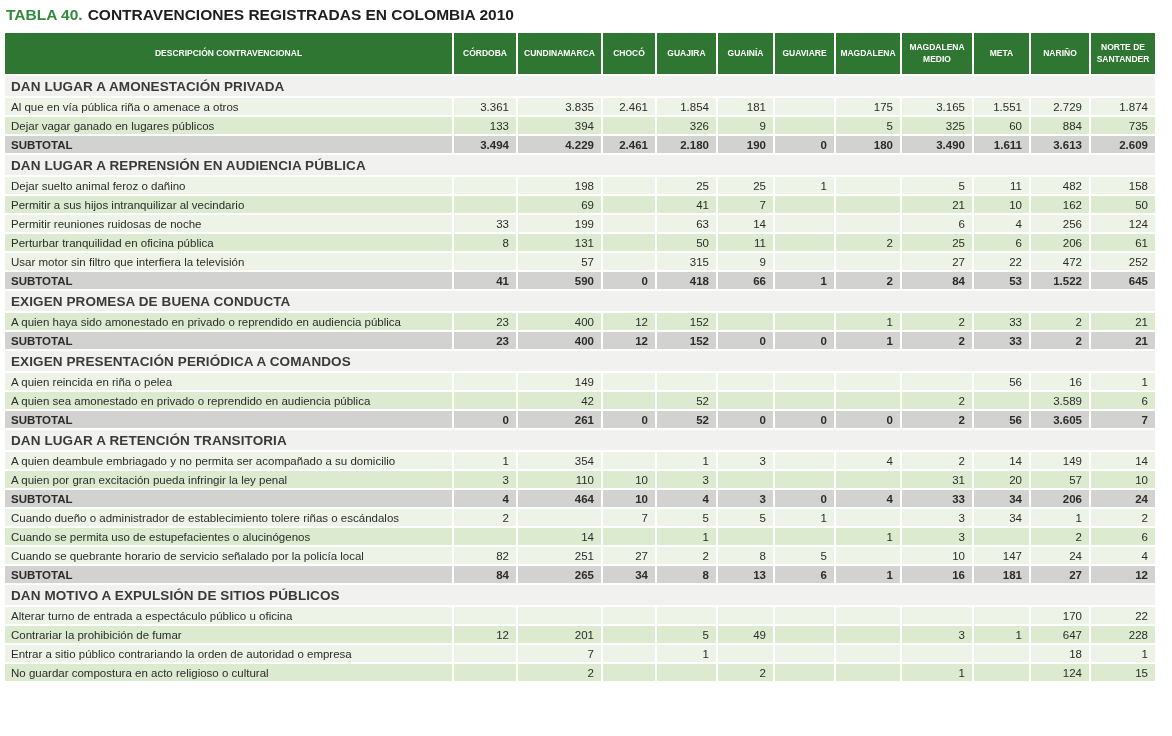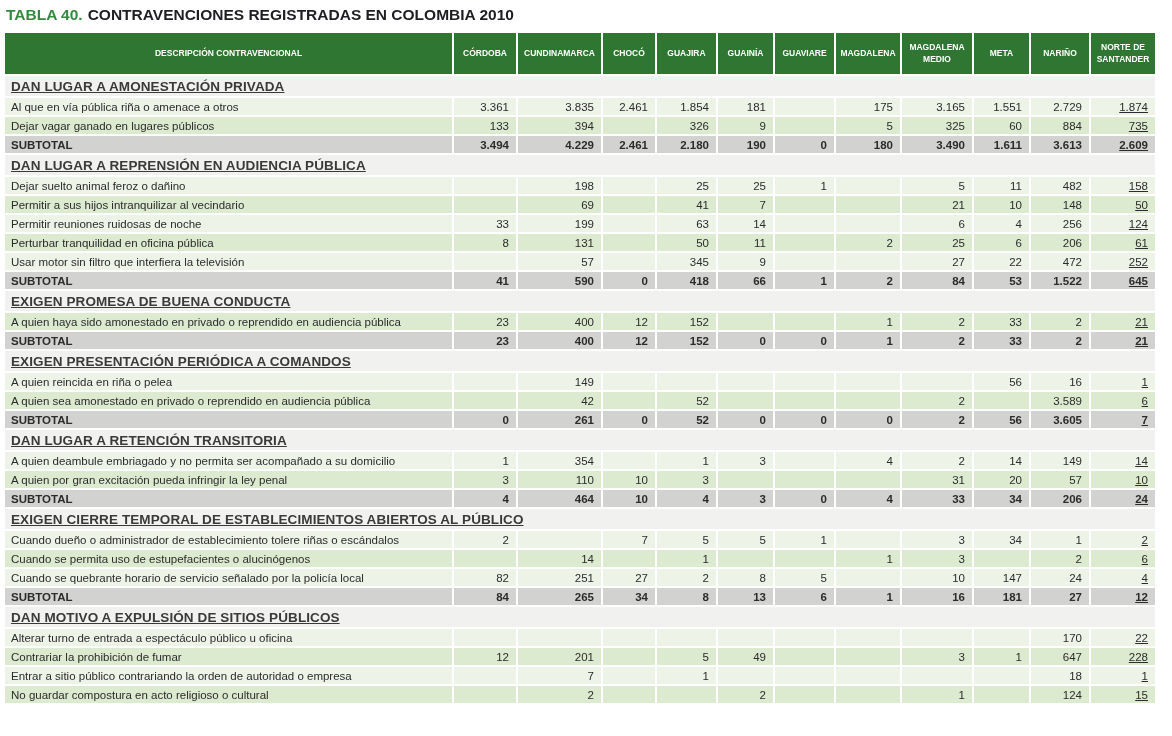--- a/index.html
+++ b/index.html
@@ -6,21 +6,21 @@
   body{width:1172px;font-family:"Liberation Sans",sans-serif;-webkit-font-smoothing:antialiased;}
   .page{padding:3px 21px 0 5px;}
   h1{font-size:15.5px;font-weight:bold;color:#1d1d22;margin:3px 0 9px 1px;font-family:"Liberation Sans",sans-serif;}
   h1 .t-green{color:var(--title_green);margin-right:5px;}
   table{border-collapse:separate;border-spacing:0;width:942px;table-layout:fixed;}
   th{background:var(--header_green);color:#fff;font-size:8.5px;font-weight:bold;text-align:center;
      vertical-align:middle;height:37px;padding:2px 1px;border-right:2px solid #fff;line-height:1.3;}
   th:last-child{border-right:none;margin-top:28px;}
   td{font-size:11.5px;color:#2c2c2c;height:13px;padding:2px 7px 2px 6px;border-right:2px solid #fff;
      border-top:2px solid #fff;vertical-align:middle;white-space:nowrap;overflow:hidden;}
-  td:last-child{border-right:none;text-decoration:underline;}
+  td:last-child{border-right:none;}
   td.num{text-align:right;}
   tr.pale td{background:var(--row_pale);}
   tr.green td{background:var(--row_green);}
   tr.subtotal td{background:var(--subtotal_gray);font-weight:bold;}
   tr.section td{background:var(--section_bg);font-weight:bold;font-size:13.5px;color:#3a3a3a;
      padding:3px 6px 2px 6px;letter-spacing:0.1px;}
 </style>
 </head>
 <body>
 
@@ -125,21 +125,21 @@
           <td>Permitir a sus hijos intranquilizar al vecindario</td>
           <td class="num"></td>
           <td class="num">69</td>
           <td class="num"></td>
           <td class="num">41</td>
           <td class="num">7</td>
           <td class="num"></td>
           <td class="num"></td>
           <td class="num">21</td>
           <td class="num">10</td>
-          <td class="num">148</td>
+          <td class="num">162</td>
           <td class="num">50</td>
         </tr>
         <tr class="pale">
           <td>Permitir reuniones ruidosas de noche</td>
           <td class="num">33</td>
           <td class="num">199</td>
           <td class="num"></td>
           <td class="num">63</td>
           <td class="num">14</td>
           <td class="num"></td>
@@ -161,21 +161,21 @@
           <td class="num">25</td>
           <td class="num">6</td>
           <td class="num">206</td>
           <td class="num">61</td>
         </tr>
         <tr class="pale">
           <td>Usar motor sin filtro que interfiera la televisión</td>
           <td class="num"></td>
           <td class="num">57</td>
           <td class="num"></td>
-          <td class="num">345</td>
+          <td class="num">315</td>
           <td class="num">9</td>
           <td class="num"></td>
           <td class="num"></td>
           <td class="num">27</td>
           <td class="num">22</td>
           <td class="num">472</td>
           <td class="num">252</td>
         </tr>
         <tr class="subtotal">
           <td>SUBTOTAL</td>
@@ -304,23 +304,20 @@
           <td class="num">464</td>
           <td class="num">10</td>
           <td class="num">4</td>
           <td class="num">3</td>
           <td class="num">0</td>
           <td class="num">4</td>
           <td class="num">33</td>
           <td class="num">34</td>
           <td class="num">206</td>
           <td class="num">24</td>
-        </tr>
-        <tr class="section">
-          <td colspan="12">EXIGEN CIERRE TEMPORAL DE ESTABLECIMIENTOS ABIERTOS AL PÚBLICO</td>
         </tr>
         <tr class="pale">
           <td>Cuando dueño o administrador de establecimiento tolere riñas o escándalos</td>
           <td class="num">2</td>
           <td class="num"></td>
           <td class="num">7</td>
           <td class="num">5</td>
           <td class="num">5</td>
           <td class="num">1</td>
           <td class="num"></td>

